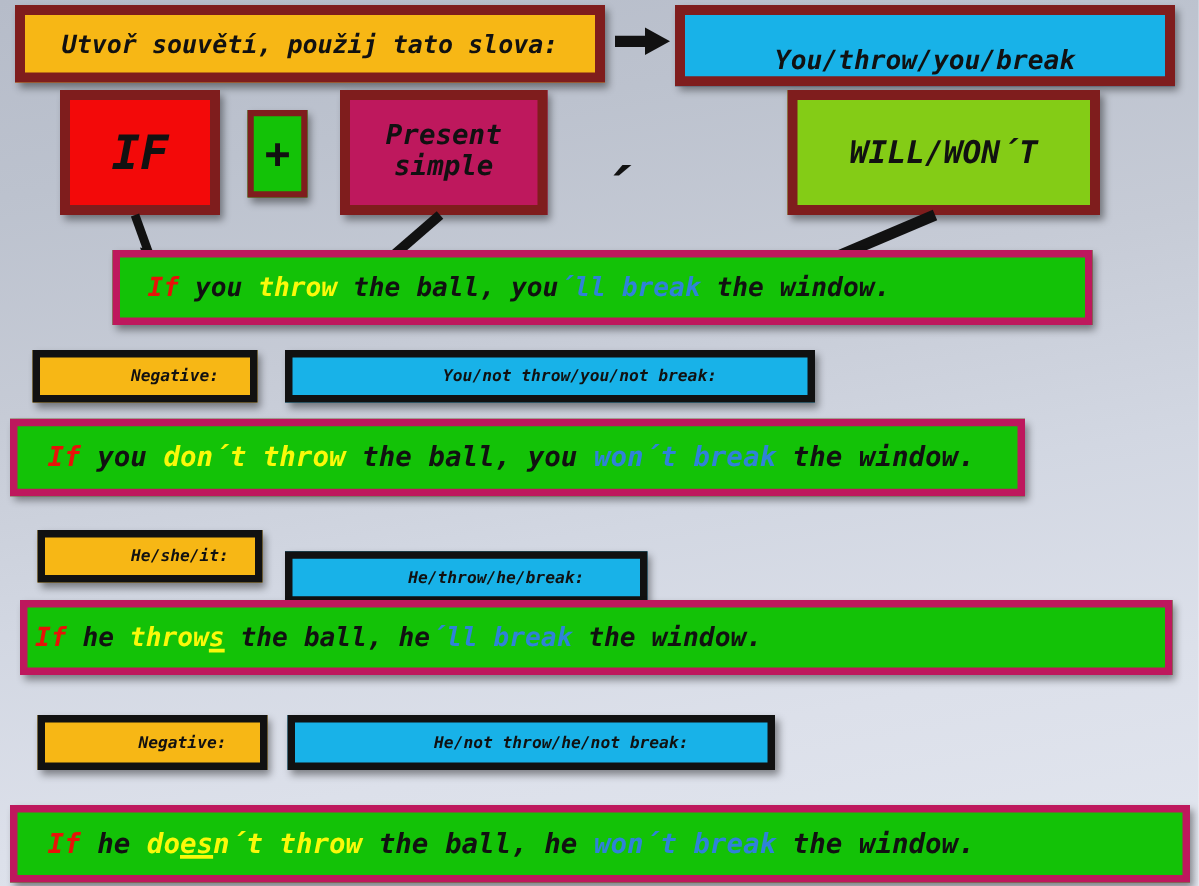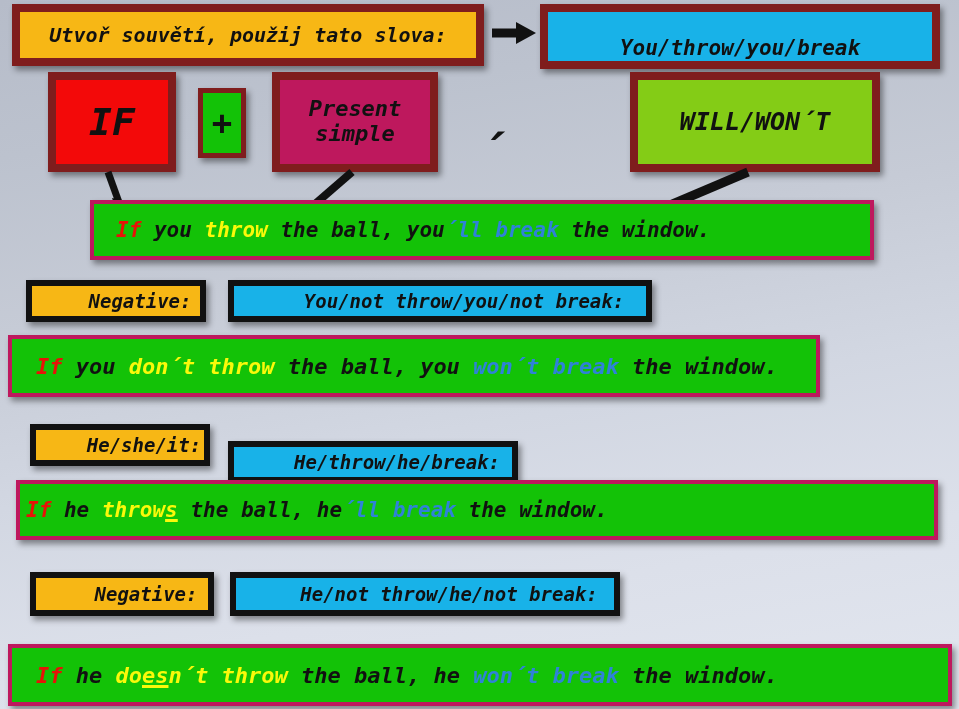--- a/index.html
+++ b/index.html
@@ -64,21 +64,21 @@
   }
   #will-wont-box {
     left: 630px; top: 72px; width: 250px; height: 100px;
     font-size: 25px;
   }
 
   
   .sentence {
     position: absolute;
     box-sizing: border-box;
-    border: 4px solid #be185d;
+    border: 6px solid #be185d;
     background: #13c207;
     display: flex;
     align-items: center;
     font-style: italic;
     font-weight: bold;
     color: #111111;
     box-shadow: 3px 4px 6px rgba(0,0,0,0.42);
     white-space: pre;
     overflow: hidden;
   }
@@ -91,21 +91,21 @@
   .pill {
     position: absolute;
     box-sizing: border-box;
     border: 6px solid #111111;
     display: flex;
     align-items: center;
     justify-content: center;
     font-style: italic;
     font-weight: bold;
     color: #111111;
-    font-size: 19px;
+    font-size: 13px;
     box-shadow: 3px 4px 6px rgba(0,0,0,0.42);
     white-space: nowrap;
     padding-left: 48px;
   }
   #neg-label-1  { left: 26px;  top: 280px; width: 180px; height: 42px; }
   #neg-pat-1    { left: 228px; top: 280px; width: 424px; height: 42px; }
   #hsi-label    { left: 30px;  top: 424px; width: 180px; height: 42px; }
   #hsi-pat      { left: 228px; top: 424px; width: 290px; height: 42px; margin-top: 17px; }
   #neg-label-2  { left: 30px;  top: 572px; width: 184px; height: 44px; }
   #neg-pat-2    { left: 230px; top: 572px; width: 390px; height: 44px; }

